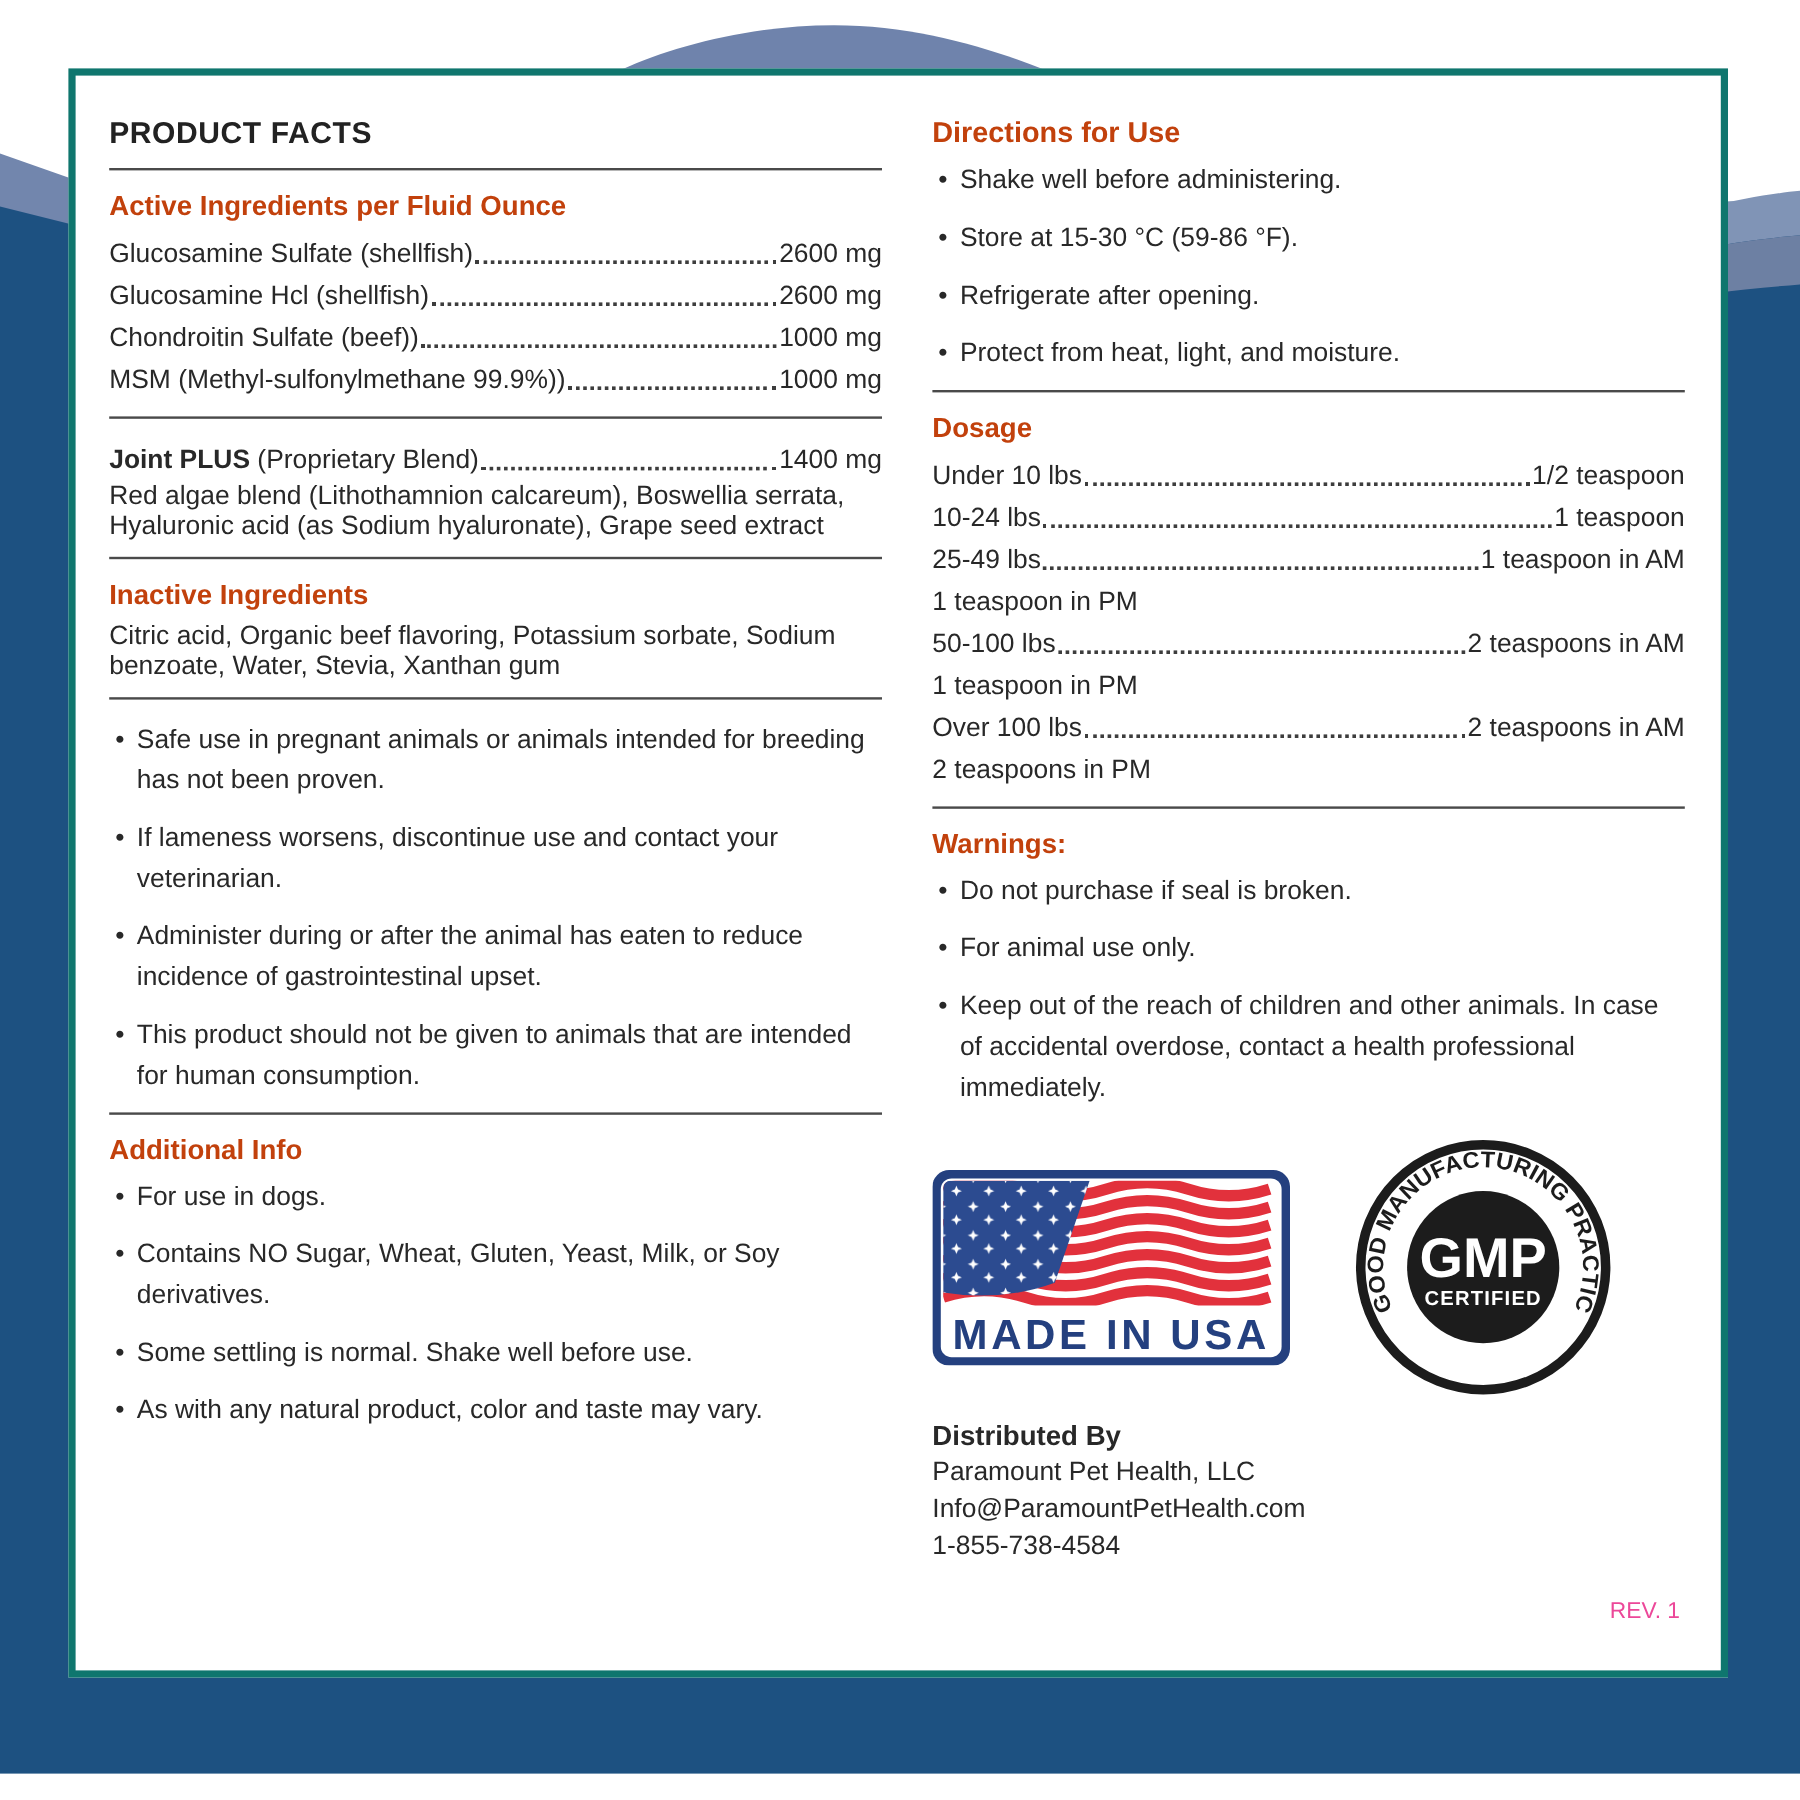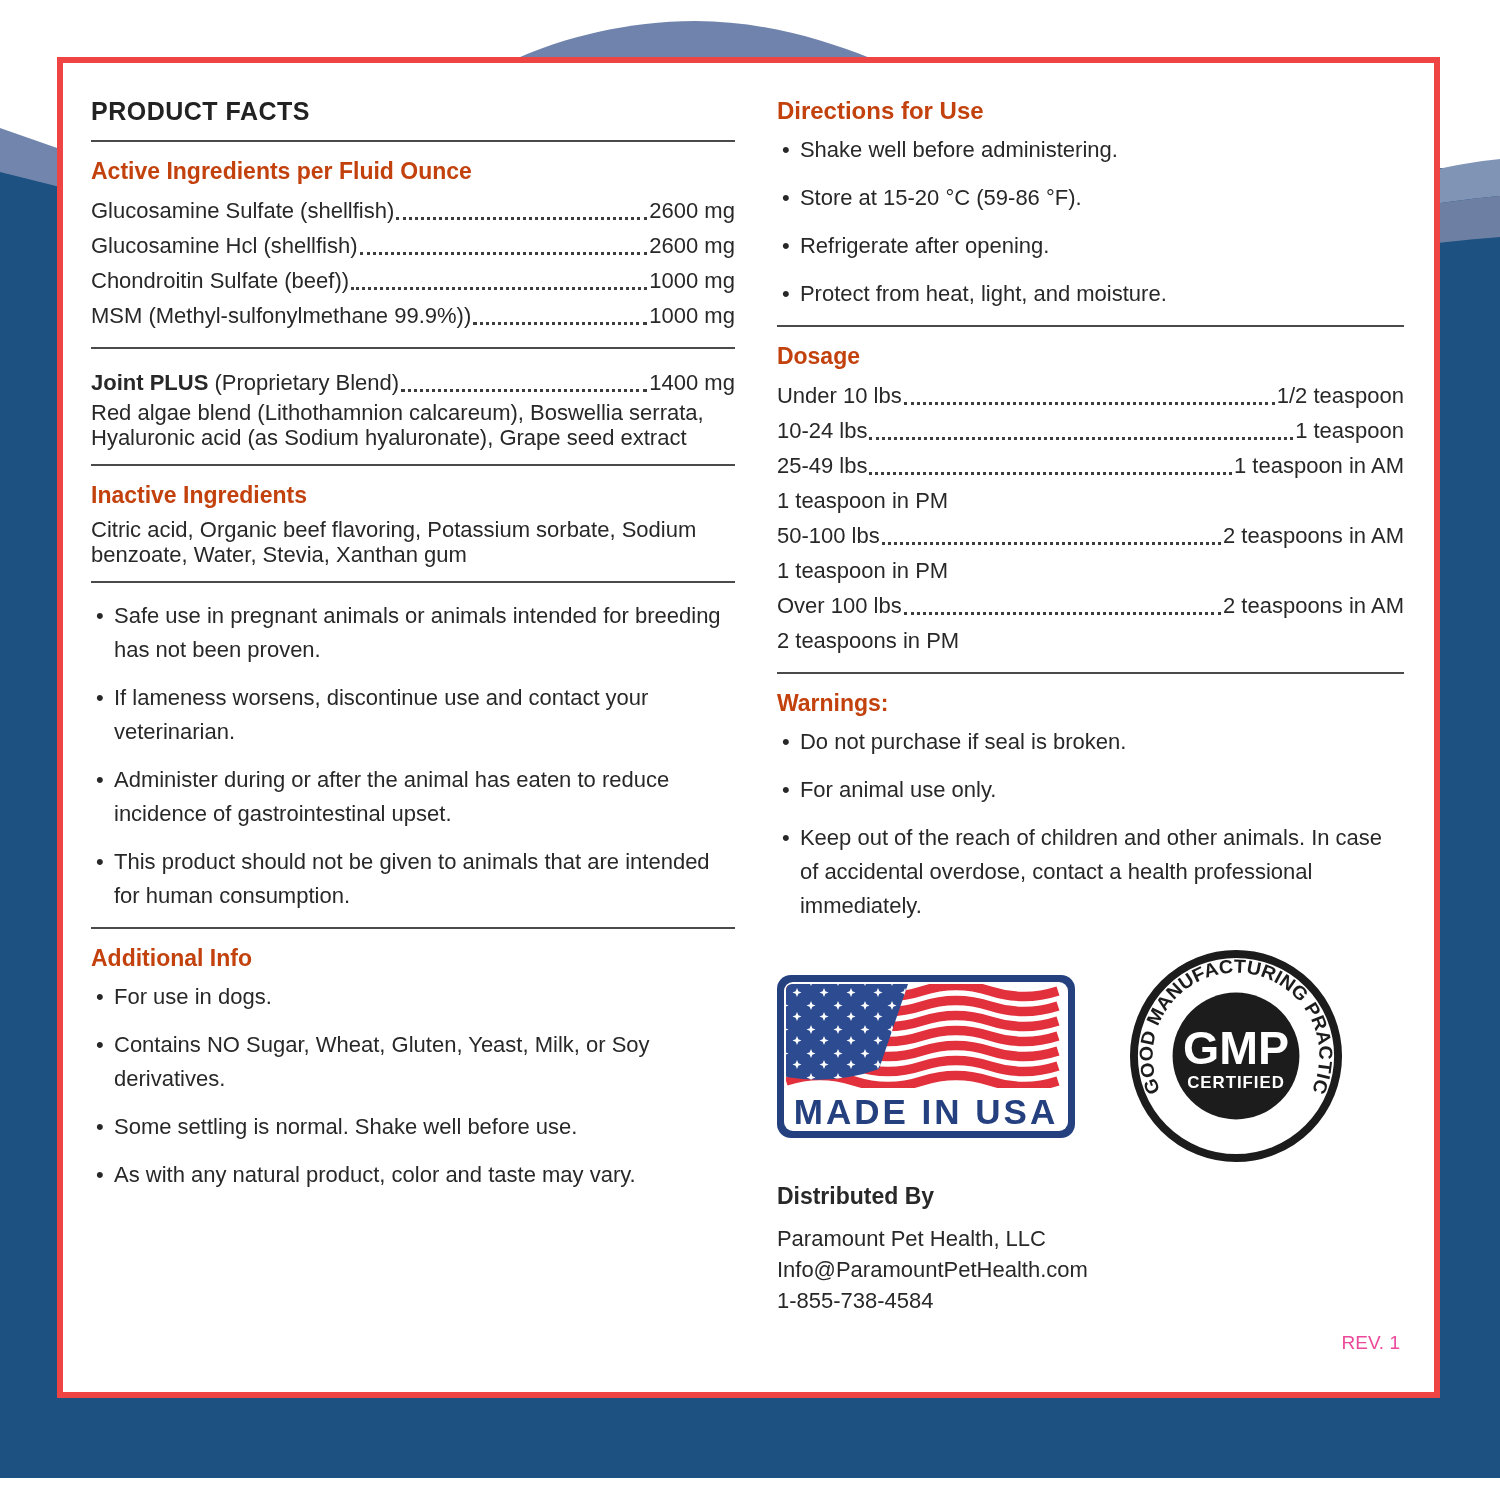--- a/index.html
+++ b/index.html
@@ -1,38 +1,38 @@
 <!DOCTYPE html>
 <html><head>
 <meta charset="utf-8">
 <style>
   html,body{margin:0;padding:0;background:#fff;}
   .stage{position:relative;width:1500px;height:1500px;background:#ffffff;overflow:hidden;
          font-family:"Liberation Sans",sans-serif;color:#282828;}
   .bg{position:absolute;inset:0;}
   
   .card{position:absolute;left:57px;top:57px;width:1383px;height:1341px;background:#ffffff;
-        border:6px solid #ef4444;box-sizing:border-box;padding:34px 30px 0 28px;
+        border:6px solid #0f766e;box-sizing:border-box;padding:34px 30px 0 28px;
         display:flex;gap:42px;overflow:hidden;}
   .col-left{width:650px;}
   .col-right{width:633px;}
   .h-title{font-size:25px;font-weight:bold;letter-spacing:.5px;margin:0 0 13px;color:#222;}
   .h-sec{font-size:23px;font-weight:bold;margin:0 0 8px;color:#c2410c;}
   .rule{border:none;border-top:2px solid #4a4a4a;margin:14px 0 16px;}
   .row{display:flex;font-size:22px;line-height:35px;}
   .row .name{white-space:nowrap;}
   .row .amt{white-space:nowrap;}
   .dots{flex:1;border-bottom:3px dotted #3d3d3d;margin:0 2px 8px;min-width:20px;}
   .body-text{font-size:22px;line-height:25px;margin:0;}
   .bullets{list-style:none;margin:8px 0 0;padding:0;font-size:22px;line-height:34px;}
   .bullets li{position:relative;padding-left:23px;margin-bottom:14px;}
   .bullets li::before{content:"\2022";position:absolute;left:5px;top:0;}
   .dose-extra{font-size:22px;line-height:35px;text-align:left;}
   .logos{display:flex;align-items:center;gap:52px;margin:24px 0 18px;}
-  .dist-h{font-size:23px;font-weight:bold;margin:6px 0 13px;}
+  .dist-h{font-size:23px;font-weight:bold;margin:6px 0 0;}
   .dist-line{font-size:22px;line-height:31px;}
   .rev{position:absolute;right:34px;bottom:38px;font-size:19px;color:#ec4899;}
 </style>
 </head>
 <body>
 
 <div class="stage">
 
   <svg class="bg" width="1500" height="1500" viewBox="0 0 1500 1500" aria-hidden="true">
     <rect x="0" y="168" width="1500" height="1310" fill="#1d5181"></rect>
@@ -114,21 +114,21 @@
           <li>As with any natural product, color and taste may vary.</li>
         </ul>
     </div>
 
     <div class="col-right">
       <h2 class="h-sec" style="font-size:24px;">Directions for Use</h2>
       <ul class="bullets">
 
           <li>Shake well before administering.</li>
 
-          <li>Store at 15-20 °C (59-86 °F).</li>
+          <li>Store at 15-30 °C (59-86 °F).</li>
 
           <li>Refrigerate after opening.</li>
 
           <li>Protect from heat, light, and moisture.</li>
         </ul>
 
       <hr class="rule">
       <h2 class="h-sec">Dosage</h2>
       <div>
 

